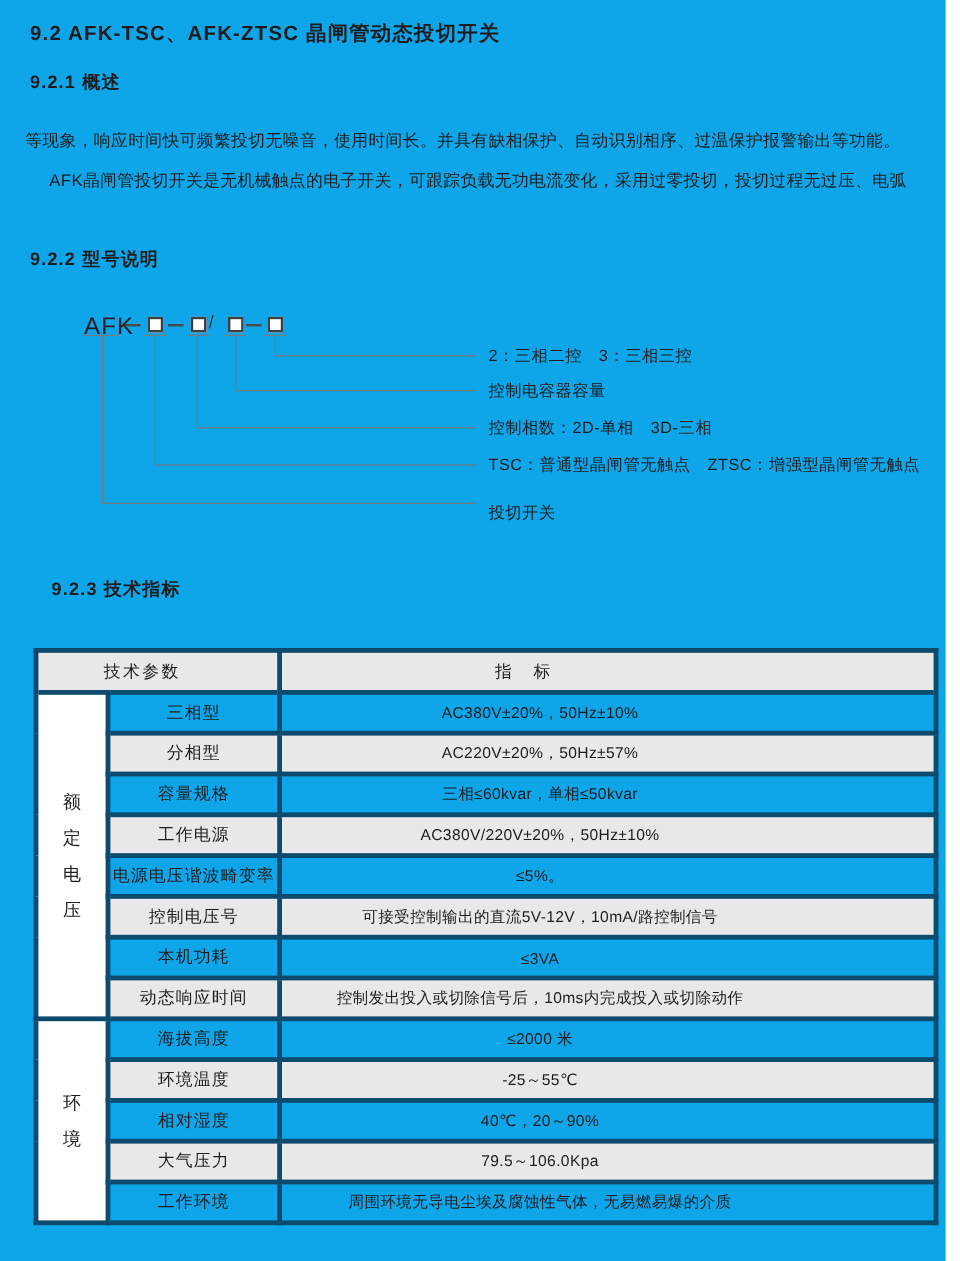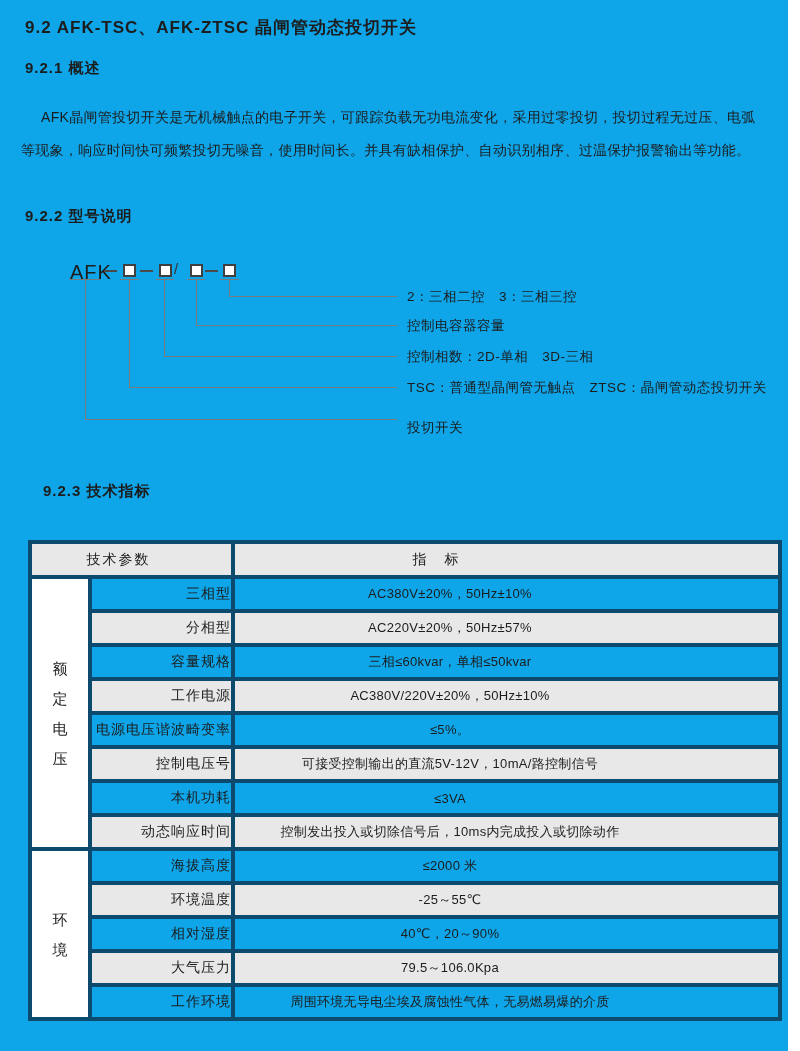--- a/index.html
+++ b/index.html
@@ -44,39 +44,39 @@
   table.spec th, table.spec td {
     border: 4px solid #0c4a6e;
     vertical-align: middle;
     font-weight: normal;
   }
   table.spec thead tr { height: 35px; }
   table.spec tbody tr { height: 34px; }
   table.spec thead th { background: #e8e8e9; font-size: 14px; letter-spacing: 2px; border-bottom: 2px solid #8e8e8e; }
   th.hparam { text-align: center; padding-right: 26px; }
   th.hval   { text-align: center; padding-right: 140px; white-space: pre; }
-  td.param  { text-align: right; font-size: 14px; letter-spacing: 1px; white-space: pre; }
+  td.param  { text-align: center; font-size: 14px; letter-spacing: 1px; white-space: pre; }
   td.val    { text-align: center; font-size: 13px; letter-spacing: 0.3px; padding-right: 113px; white-space: pre; }
   tbody tr:nth-child(even) td.param,
   tbody tr:nth-child(even) td.val { background: #e8e8e9; }
   td.group { background: #ffffff; }
   .vtext { display: flex; flex-direction: column; align-items: center; gap: 15px; font-size: 15px; letter-spacing: 0; line-height: 15px; }
 </style>
 </head>
 <body>
 
 <div class="page">
 
   <div class="h1">9.2 AFK-TSC、AFK-ZTSC 晶闸管动态投切开关</div>
 
   <div class="h2 s921">9.2.1 概述</div>
 
   <div class="para">
+    <div class="pline">等现象，响应时间快可频繁投切无噪音，使用时间长。并具有缺相保护、自动识别相序、过温保护报警输出等功能。</div>
     <div class="pline indent">AFK晶闸管投切开关是无机械触点的电子开关，可跟踪负载无功电流变化，采用过零投切，投切过程无过压、电弧</div>
-    <div class="pline">等现象，响应时间快可频繁投切无噪音，使用时间长。并具有缺相保护、自动识别相序、过温保护报警输出等功能。</div>
   </div>
 
   <div class="h2 s922">9.2.2 型号说明</div>
 
   <div class="diagram">
 
     <span class="afk">AFK</span>
     <div class="mdash" style="left:104px;"></div>
     <div class="mbox" style="left:123px;"></div>
     <div class="mdash" style="left:140px;"></div>
@@ -94,21 +94,21 @@
 
     <div class="lshape" style="left:229px;width:168px;height:17px;"></div>
     <div class="lshape" style="left:196px;width:201px;height:46px;"></div>
     <div class="lshape" style="left:164px;width:233px;height:77px;"></div>
     <div class="lshape" style="left:129px;width:268px;height:108px;"></div>
     <div class="lshape" style="left:85px;width:312px;height:140px;"></div>
 
     <div class="dlabel" style="top:38px;">2：三相二控　3：三相三控</div>
     <div class="dlabel" style="top:67px;">控制电容器容量</div>
     <div class="dlabel" style="top:98px;">控制相数：2D-单相　3D-三相</div>
-    <div class="dlabel" style="top:129px;">TSC：普通型晶闸管无触点　ZTSC：晶闸管动态投切开关</div>
+    <div class="dlabel" style="top:129px;">TSC：普通型晶闸管无触点　ZTSC：增强型晶闸管无触点</div>
     <div class="dlabel" style="top:169px;text-align:center;">投切开关</div>
   </div>
 
   <div class="h2 s923">9.2.3 技术指标</div>
 
   <table class="spec">
     <colgroup>
       <col style="width:60px">
         <col style="width:143px">
         <col style="width:547px">

